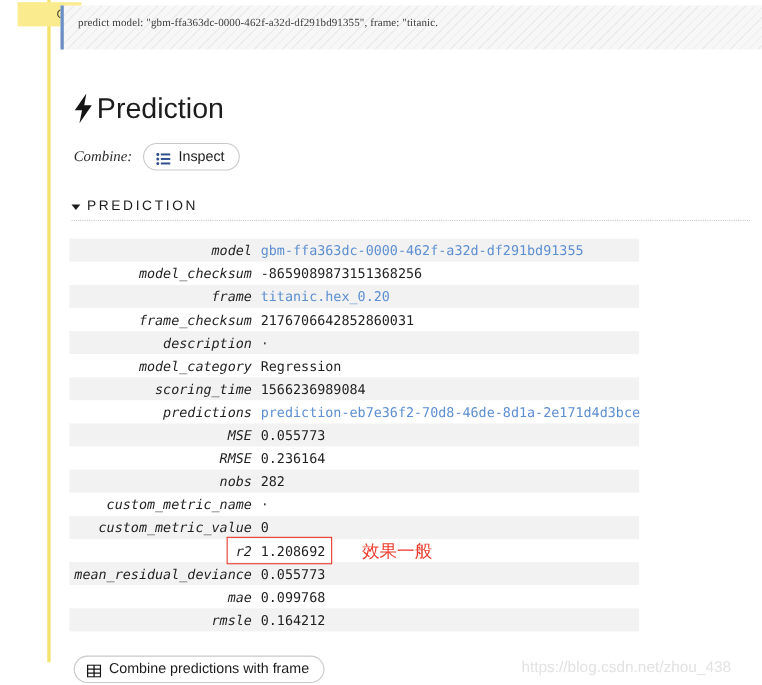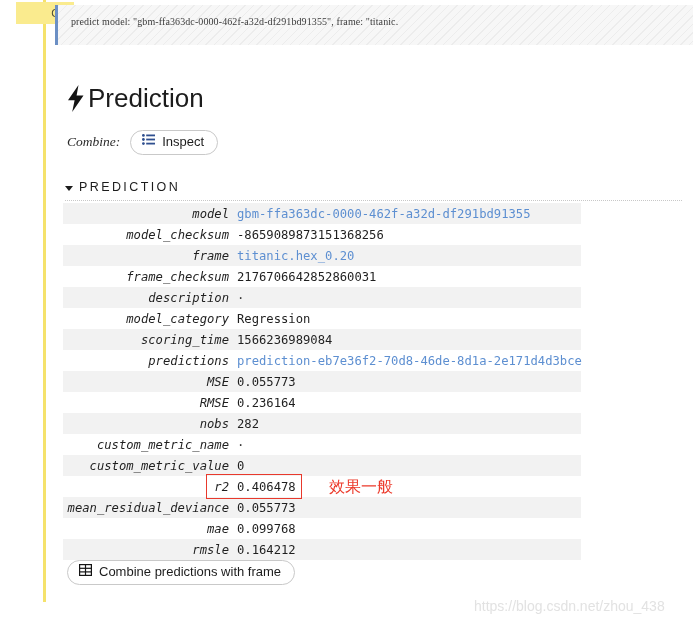--- a/index.html
+++ b/index.html
@@ -108,21 +108,21 @@
   }
   #actions-label {
     font-style: italic;
     font-size: 13.5px;
     color: #2b2b2b;
     margin-right: 10px;
     font-family: "Liberation Serif", serif;
   }
   .pill-btn {
     display: inline-flex;
-    align-items: flex-start;
+    align-items: flex-end;
     gap: 7px;
     border: 1px solid #c9c9c9;
     border-radius: 20px;
     background: #ffffff;
     padding: 3px 13px 4px 11px;
     font-size: 13px;
     color: #1c1c1c;
     cursor: pointer;
     font-family: "Liberation Sans", sans-serif;
     line-height: 16px;
@@ -154,21 +154,21 @@
   #section-rule {
     margin-top: 5px;
     margin-left: 2px;
     width: 617px;
     height: 1px;
     border-bottom: 1px dotted #c8c8c8;
   }
 
   
   #kv-table {
-    margin-top: 2px;
+    margin-top: 16px;
     width: 518px;
     position: relative;
   }
   .kv-row {
     display: flex;
     height: 21px;
     align-items: center;
   }
   .kv-row.odd { background: #f2f2f2; }
   .kv-row.even { background: #ffffff; }
@@ -209,20 +209,21 @@
     left: 266px;
     top: 208px;
     color: #ec3b2c;
     font-size: 16px;
     font-family: "DejaVu Sans", sans-serif;
     white-space: nowrap;
   }
 
   
   #bottom-row {
+    margin-top: 22px;
     margin-left: 4px;
   }
 
   
   #watermark {
     position: absolute;
     left: 474px;
     top: 598px;
     color: #e2e2e2;
     font-size: 14px;
@@ -325,21 +326,21 @@
       <div class="kv-row even">
         <div class="kv-key">custom_metric_name</div>
         <div class="kv-val dot">·</div>
       </div>
       <div class="kv-row odd">
         <div class="kv-key">custom_metric_value</div>
         <div class="kv-val">0</div>
       </div>
       <div class="kv-row even">
         <div class="kv-key">r2</div>
-        <div class="kv-val">0.406478</div>
+        <div class="kv-val">1.208692</div>
       </div>
       <div class="kv-row odd">
         <div class="kv-key">mean_residual_deviance</div>
         <div class="kv-val">0.055773</div>
       </div>
       <div class="kv-row even">
         <div class="kv-key">mae</div>
         <div class="kv-val">0.099768</div>
       </div>
       <div class="kv-row odd">

